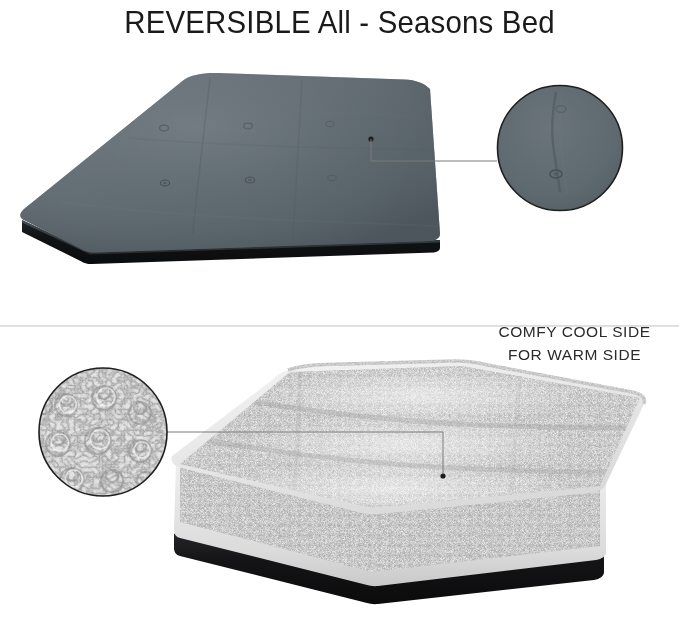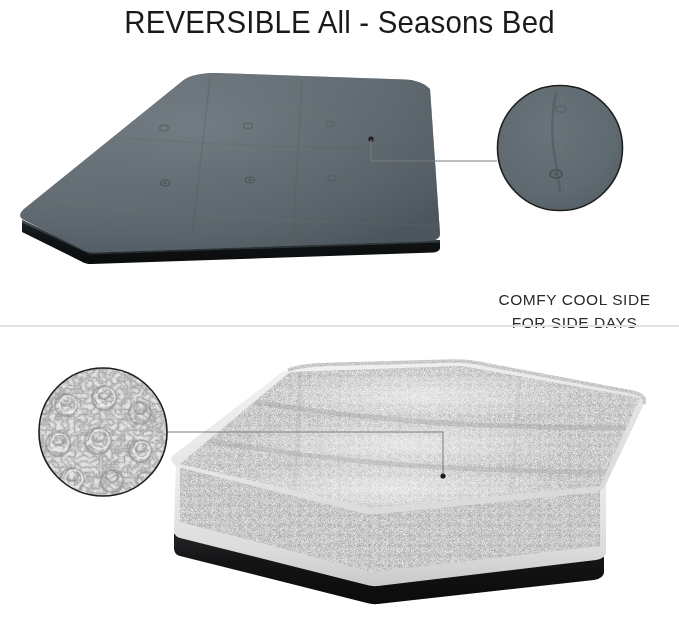--- a/index.html
+++ b/index.html
@@ -61,20 +61,21 @@
   
   .caption {
     position: absolute;
     font-size: 15.5px;
     line-height: 23px;
     font-weight: 400;
     color: #2b2b2b;
     letter-spacing: 0.55px;
     text-align: center;
     white-space: nowrap;
+    margin-top: 32px;
   }
   .caption-cool {
     left: 472px;
     top: 236px;
     width: 205px;
   }
   .caption .line { display: block; }
 </style>
 </head>
 <body>
@@ -190,21 +191,21 @@
           <ellipse cx="561" cy="57" rx="5" ry="3.4" fill="none" stroke="#475057" stroke-width="1.3" opacity="0.6"></ellipse>
           <path d="M500,70 C520,66 545,64 570,64 C596,64 614,66 625,68" stroke="#6d777e" stroke-width="2" fill="none" opacity="0.18"></path>
         </g>
         <circle cx="560" cy="96" r="62.5" fill="none" stroke="#1f1f1f" stroke-width="1.6"></circle>
       </g>
     </svg>
   </div>
 
   <div class="caption caption-cool">
     <span class="line">COMFY COOL SIDE</span>
-    <span class="line">FOR SIDE DAYS</span>
+    <span class="line">FOR WARM SIDE</span>
   </div>
 </div>
 
 <div class="divider"></div>
 
 <div class="panel panel-bottom">
   <div class="stage">
     <svg width="679" height="293" viewBox="0 0 679 293" xmlns="http://www.w3.org/2000/svg">
       <defs>
 

